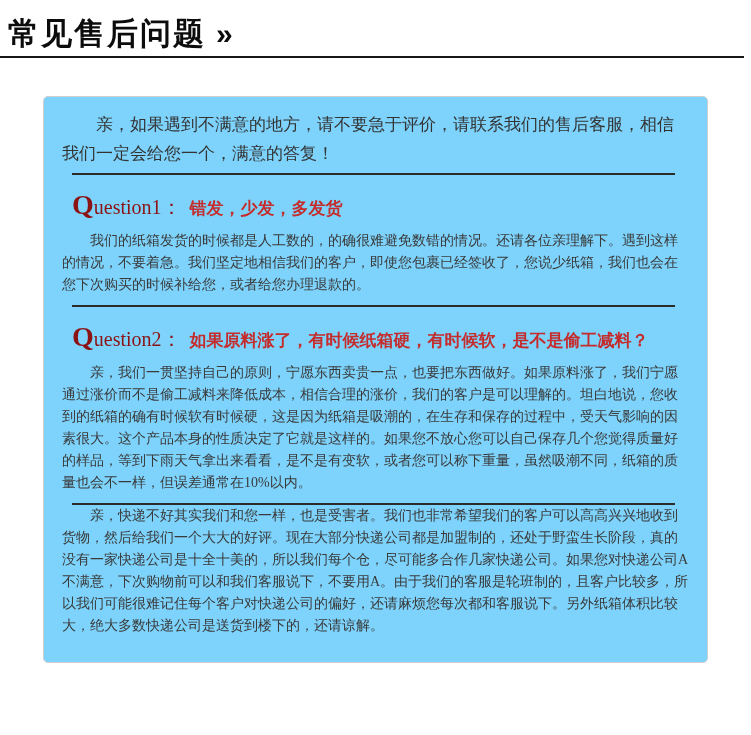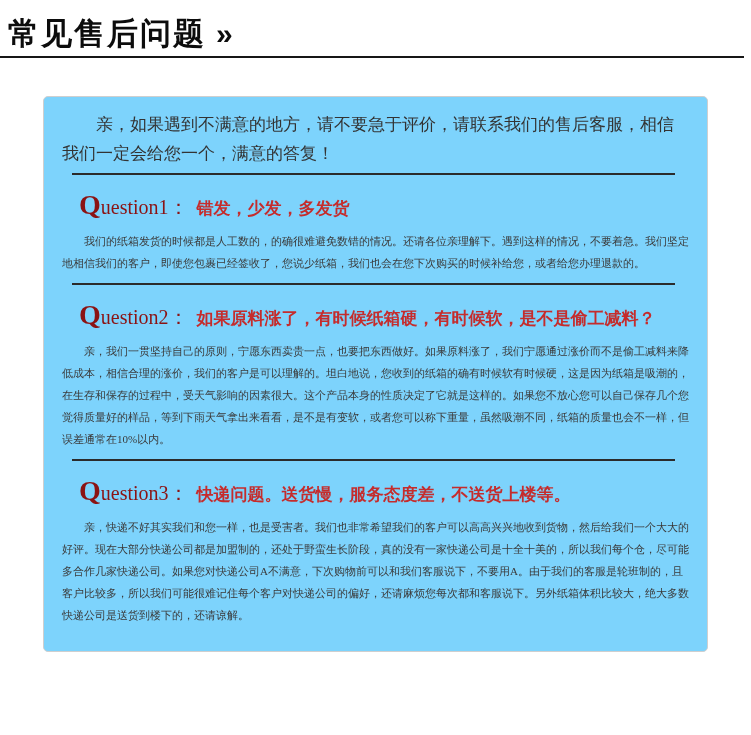--- a/index.html
+++ b/index.html
@@ -65,42 +65,42 @@
     text-indent: 2em;
     margin-bottom: 5px;
   }
   .sep {
     border: none;
     border-top: 2px solid #2b2b2b;
     margin: 0 14px 0 10px;
     height: 0;
   }
   .q-heading {
-    margin: 15px 0 6px 17px;
+    margin: 15px 0 6px 10px;
     line-height: 30px;
     white-space: nowrap;
   }
   .q-label {
     display: inline-block;
     font-family: "Liberation Serif", "DejaVu Serif", serif;
     font-weight: normal;
     font-size: 20px;
     color: #8b1313;
   }
   .q-label::first-letter { font-size: 28px; font-weight: bold; }
   .q-title {
     font-family: "Liberation Sans", "DejaVu Sans", sans-serif;
     font-weight: bold;
     font-size: 17px;
     color: #c52c2c;
     margin-left: 8px;
   }
   .answer {
     font-family: "Liberation Serif", "DejaVu Serif", serif;
-    font-size: 11px;
+    font-size: 14px;
     line-height: 22px;
     color: #3a3a3a;
     text-indent: 2em;
     margin-bottom: 9px;
   }
 </style>
 </head>
 <body>
 
 <div class="page">
@@ -130,20 +130,17 @@
 
     <div class="qa">
       <h3 class="q-heading">
         <span class="q-label">Question2：</span><span class="q-title">如果原料涨了，有时候纸箱硬，有时候软，是不是偷工减料？</span>
       </h3>
       <p class="answer">亲，我们一贯坚持自己的原则，宁愿东西卖贵一点，也要把东西做好。如果原料涨了，我们宁愿通过涨价而不是偷工减料来降低成本，相信合理的涨价，我们的客户是可以理解的。坦白地说，您收到的纸箱的确有时候软有时候硬，这是因为纸箱是吸潮的，在生存和保存的过程中，受天气影响的因素很大。这个产品本身的性质决定了它就是这样的。如果您不放心您可以自己保存几个您觉得质量好的样品，等到下雨天气拿出来看看，是不是有变软，或者您可以称下重量，虽然吸潮不同，纸箱的质量也会不一样，但误差通常在10%以内。</p>
     </div>
     <hr class="sep">
 
     <div class="qa">
-      <h3 class="q-heading">
-        <span class="q-label">Question3：</span><span class="q-title">快递问题。送货慢，服务态度差，不送货上楼等。</span>
-      </h3>
       <p class="answer">亲，快递不好其实我们和您一样，也是受害者。我们也非常希望我们的客户可以高高兴兴地收到货物，然后给我们一个大大的好评。现在大部分快递公司都是加盟制的，还处于野蛮生长阶段，真的没有一家快递公司是十全十美的，所以我们每个仓，尽可能多合作几家快递公司。如果您对快递公司A不满意，下次购物前可以和我们客服说下，不要用A。由于我们的客服是轮班制的，且客户比较多，所以我们可能很难记住每个客户对快递公司的偏好，还请麻烦您每次都和客服说下。另外纸箱体积比较大，绝大多数快递公司是送货到楼下的，还请谅解。</p>
     </div>
 
   </div>
 </div>
 
 </body></html>

